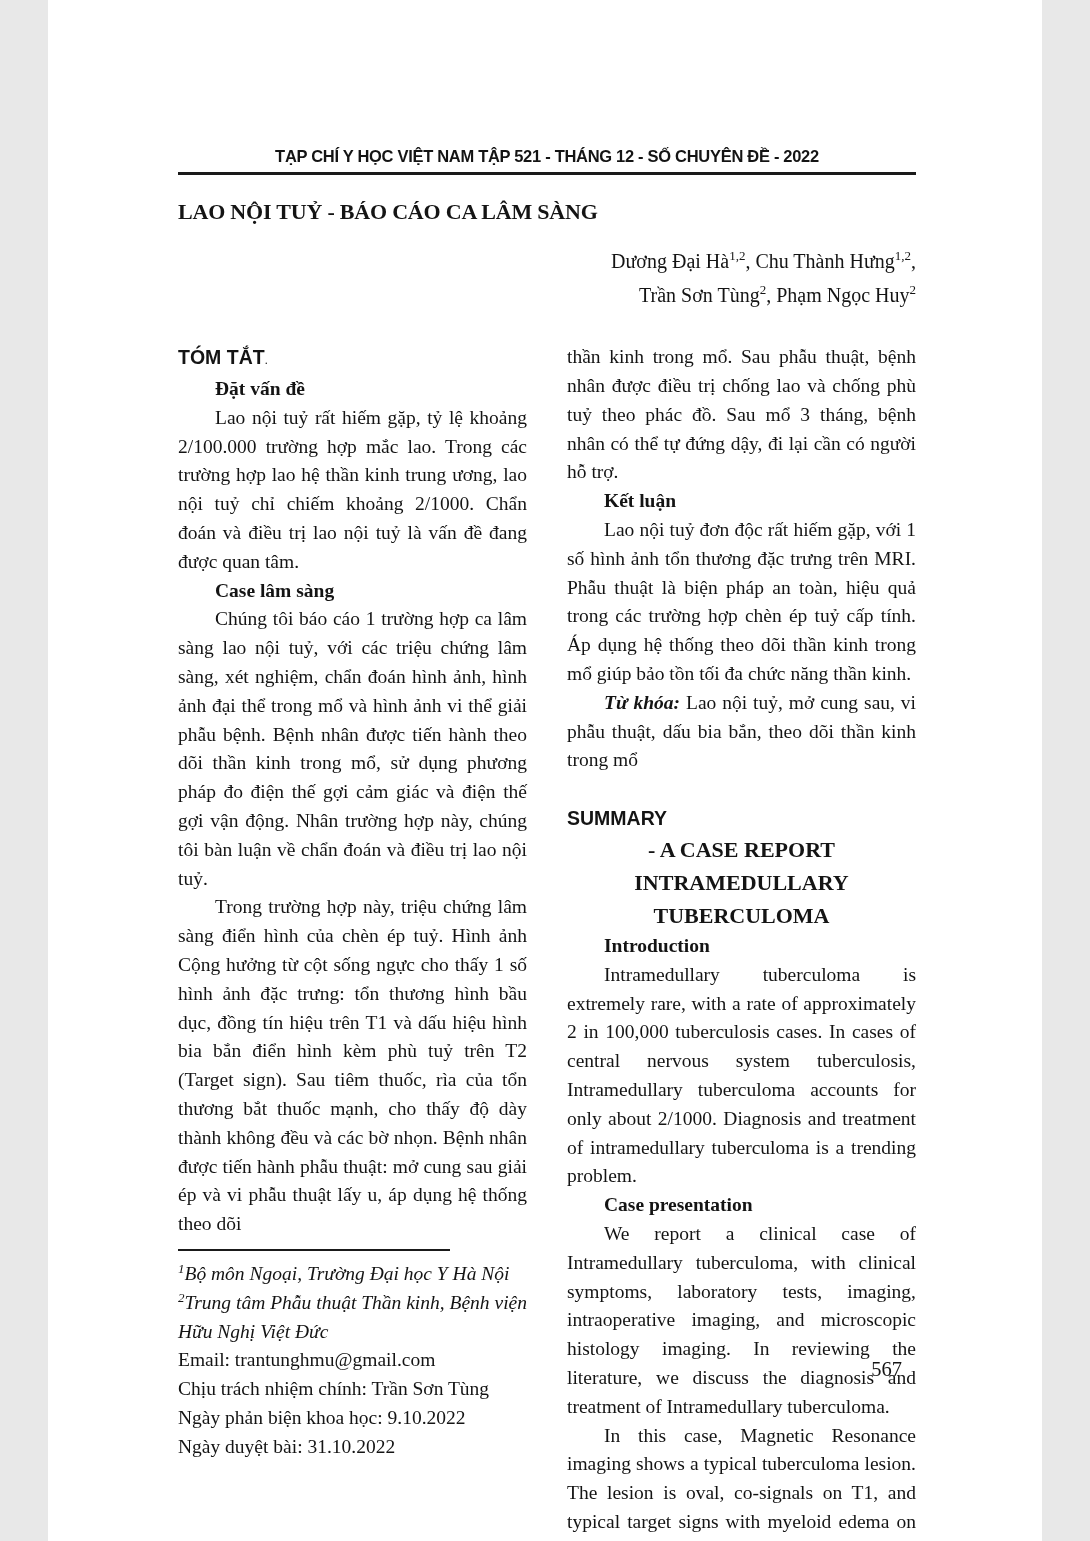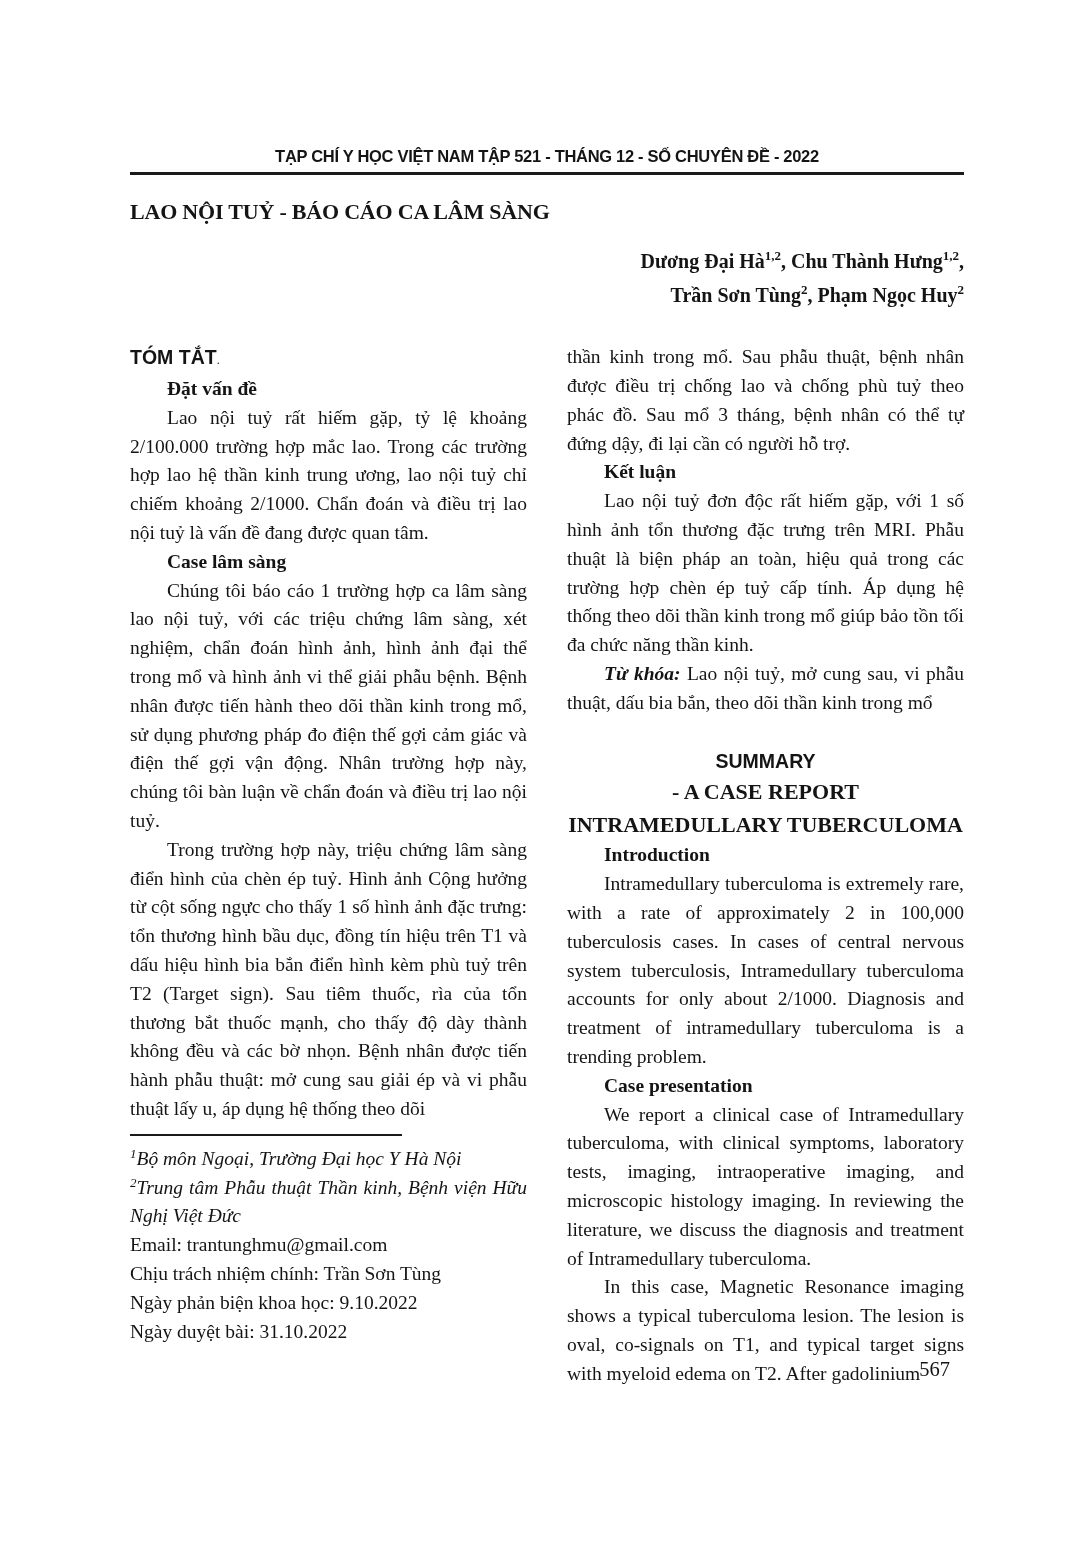--- a/index.html
+++ b/index.html
@@ -1,18 +1,18 @@
 <!DOCTYPE html>
 <html><head>
 <meta charset="utf-8">
 <style>
   html, body { margin: 0; padding: 0; background: #e8e8e8; }
   .page {
     position: relative;
-    width: 1090px;
+    width: 994px;
     height: 1541px;
     margin: 0 auto;
     background: #ffffff;
     color: #141414;
     font-family: "Liberation Serif", "DejaVu Serif", serif;
     overflow: hidden;
     box-sizing: border-box;
   }
   .running-header {
     margin: 147px 126px 0 130px;
@@ -33,21 +33,21 @@
     margin: 24px 126px 0 130px;
     font-size: 22px;
     font-weight: bold;
     letter-spacing: -0.2px;
     line-height: 1.15;
   }
   .authors {
     margin: 20px 126px 0 130px;
     text-align: right;
     font-size: 20px;
-    font-weight: bold;
+    font-weight: normal;
     line-height: 34px;
   }
   .authors sup { font-size: 13px; line-height: 0; }
   .columns {
     display: flex;
     gap: 40px;
     margin: 31px 126px 0 130px;
   }
   .col { flex: 1 1 0; min-width: 0; }
   .bodytext, .fn-line {
@@ -73,21 +73,21 @@
     font-family: "Liberation Serif", serif;
   }
   .h-serif {
     margin: 0;
     font-weight: bold;
     font-size: 19.5px;
     line-height: 28.8px;
     text-indent: 37px;
   }
   .kw-label { font-weight: bold; font-style: italic; }
-  .summary-heading { margin-top: 29px; text-align: center; }
+  .summary-heading { margin-top: 29px; }
   .english-title {
     margin: 0;
     text-align: center;
     font-weight: bold;
     font-size: 22px;
     line-height: 33px;
   }
   .footnote { margin-top: 10px; }
   .fn-rule {
     width: 272px;

